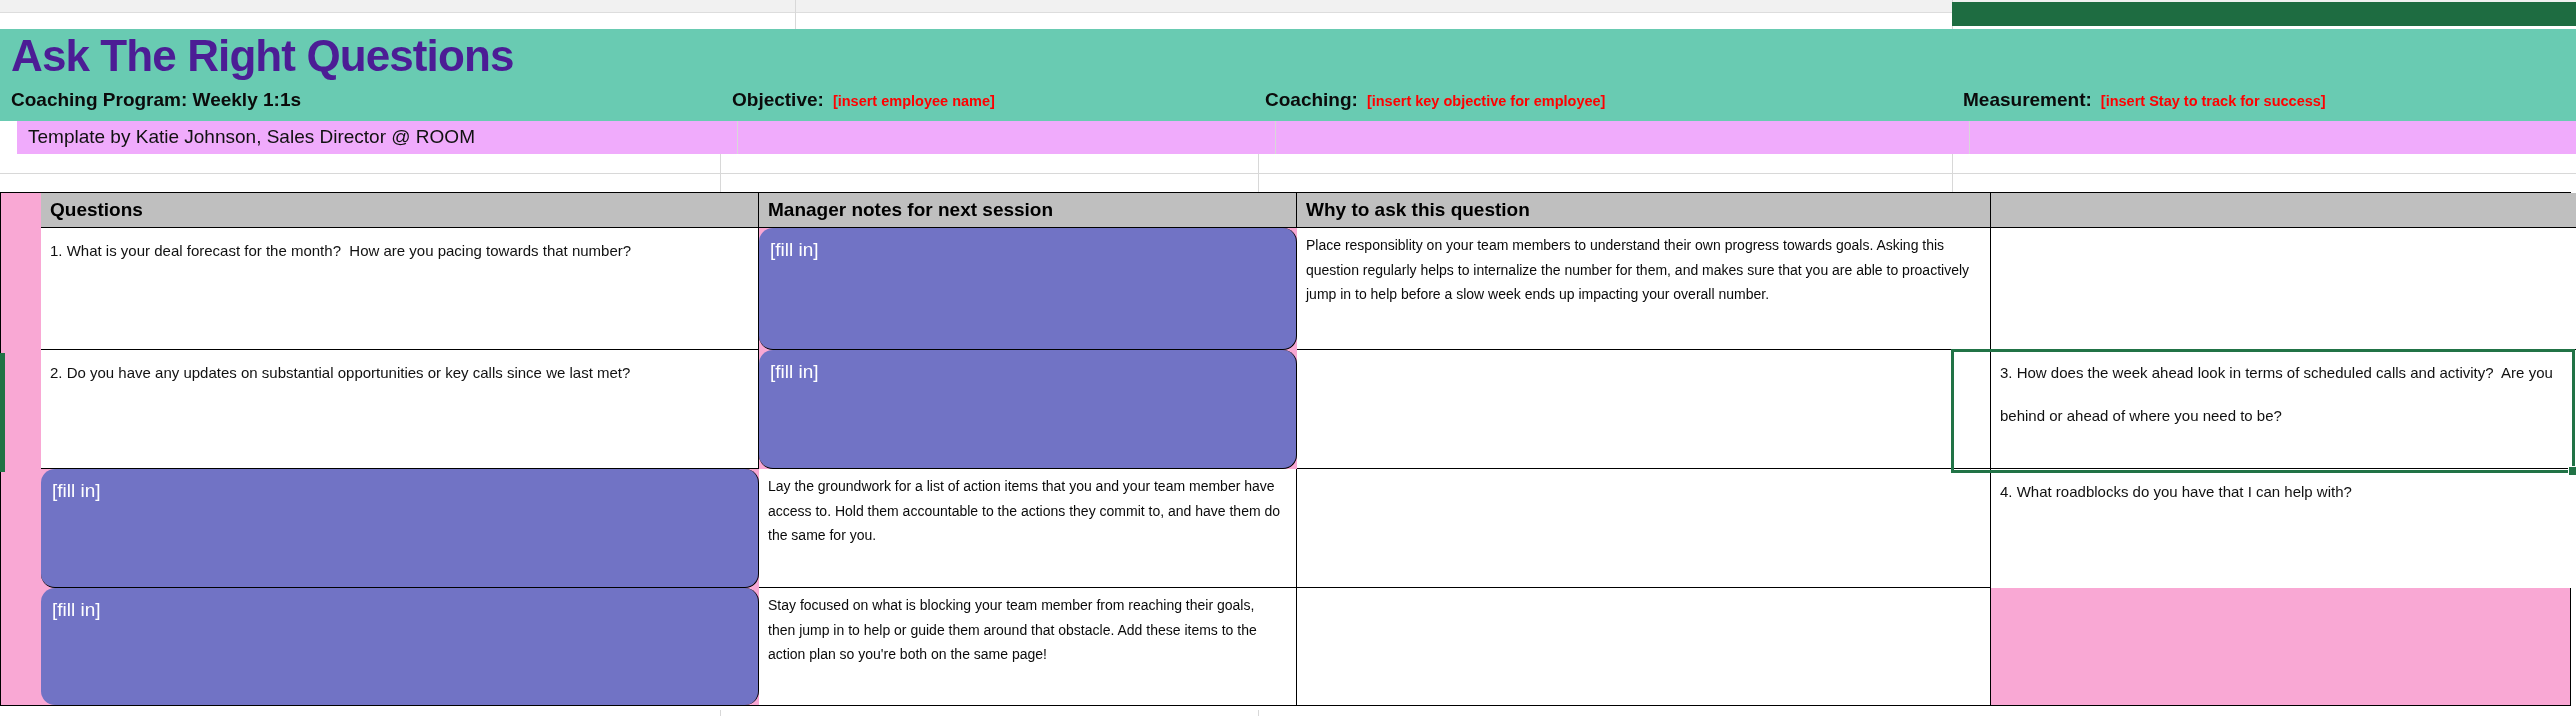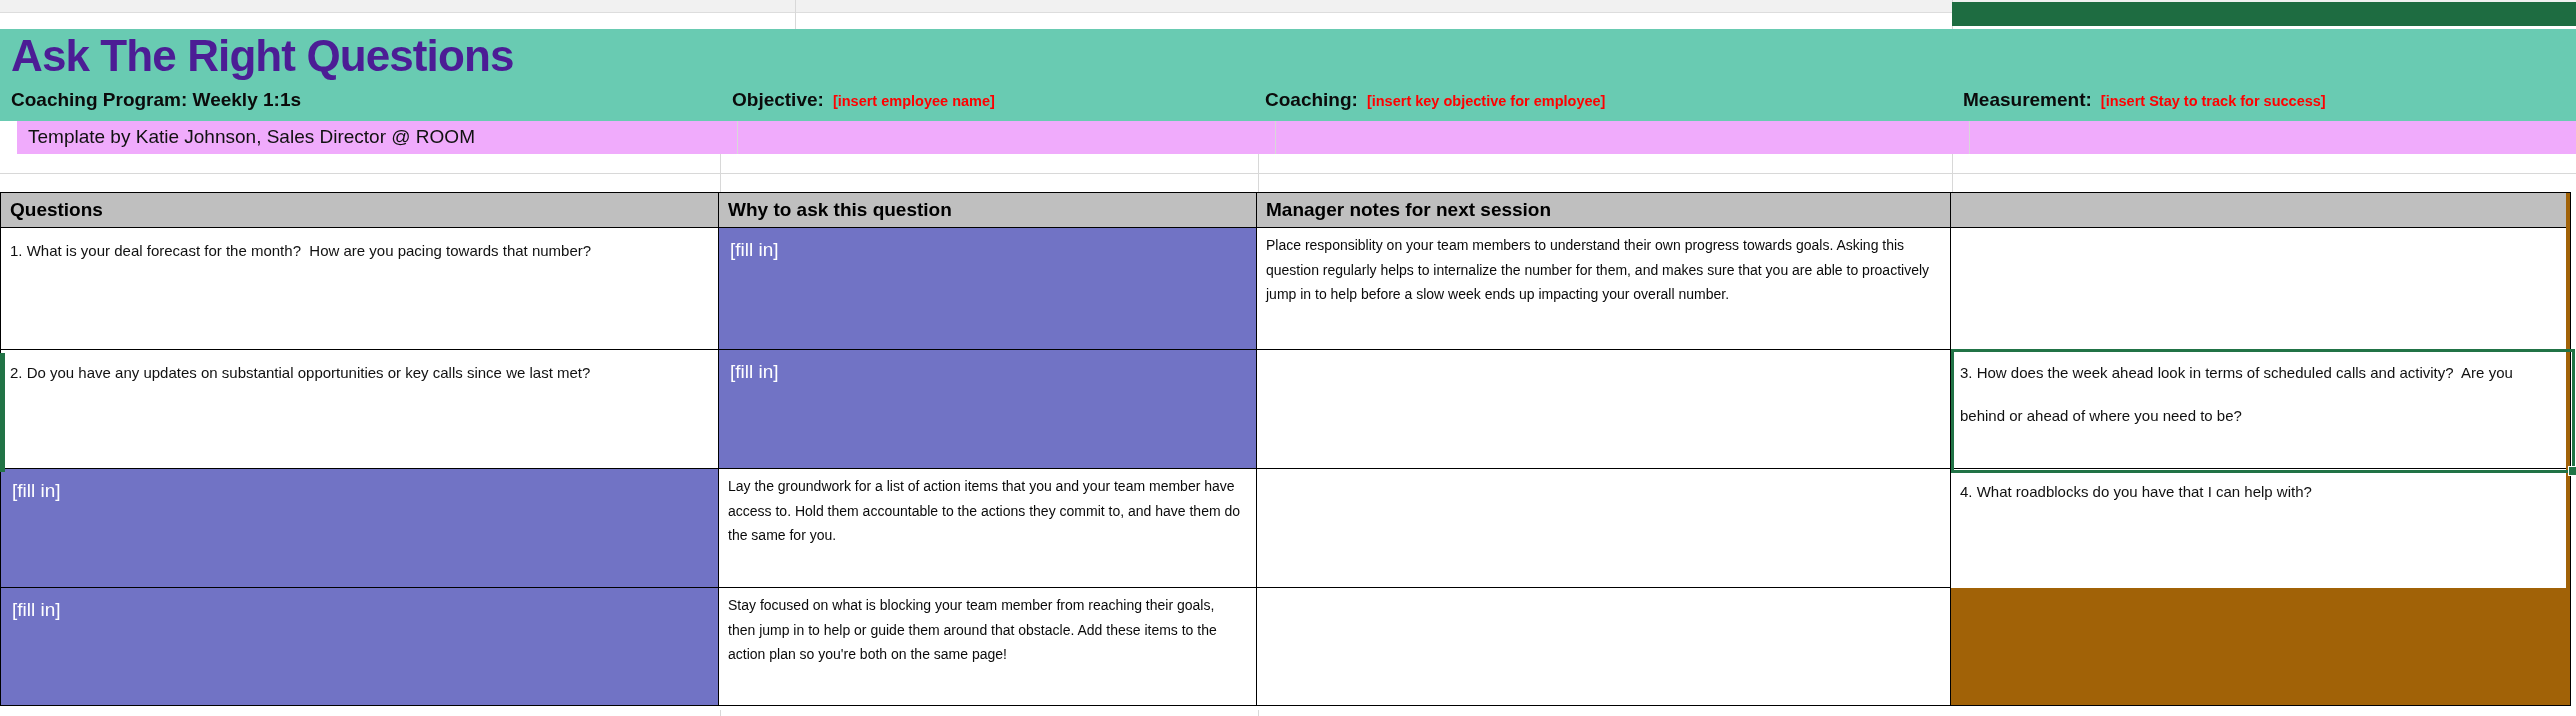--- a/index.html
+++ b/index.html
@@ -33,29 +33,29 @@
   .byline-row span { position:absolute; left:11px; top:4.5px; font-size:19px; color:#111; }
 
   
   .spacer-rows { position:absolute; left:0; top:154px; width:2576px; height:38px; background:#fff; }
 
   
   .sheet-table { position:absolute; left:0; top:192px; width:2571px;
                  display:grid;
                  grid-template-columns:718px 538px 694px 615px;
                  grid-template-rows:35px 122px 119px 119px 117px;
-                 border:1.8px solid #000; background:#a16207; }
+                 border:1.8px solid #000; background:#f9a8d4;padding-left:40px; }
   .cell { background:#fff; border-right:1.8px solid #000; border-bottom:1.8px solid #000;
           overflow:hidden; }
   .cell:nth-child(4n) { border-right:none; }
   .row-last { border-bottom:none; }
   .hdr { background:#BFBFBF; display:flex; align-items:center; padding:0 9px;
          font-size:19px; font-weight:bold; color:#000; }
   .qcell { font-size:15px; line-height:43px; padding:0.9px 11px 0 9px; white-space:pre-wrap; }
-  .ncell { background:#7173C5; color:#fff; font-size:19px; line-height:40px; padding:1.8px 11px; }
+  .ncell { background:#7173C5; color:#fff; font-size:19px; line-height:40px; padding:1.8px 11px;border-radius:14px; }
   .wcell { font-size:14px; line-height:24.5px; padding:5.4px 11px 0 9px; color:#0a0a0a; }
   .ecell { background:#fff; }
 
   
   .bottom-strip { position:absolute; left:0; top:710px; width:2576px; height:6.3px; background:#fff; }
 
   
   .sel-outline { position:absolute; left:1951px; top:349px; width:624px; height:124px;
                  border:3.6px solid #217346; background:transparent; pointer-events:auto; }
   .fill-handle { position:absolute; right:-6.3px; bottom:-6.3px; width:10px; height:10px;
@@ -100,22 +100,22 @@
   <div class="spacer-rows">
     <div class="hline" style="left:0; top:19px; width:2576px;"></div>
     <div class="vline" style="left:720px; top:0; height:38px;"></div>
     <div class="vline" style="left:1258px; top:0; height:38px;"></div>
     <div class="vline" style="left:1952px; top:0; height:38px;"></div>
   </div>
 
   <div class="sheet-table">
 
     <div class="cell hdr">Questions</div>
+    <div class="cell hdr">Manager notes for next session</div>
     <div class="cell hdr">Why to ask this question</div>
-    <div class="cell hdr">Manager notes for next session</div>
     <div class="cell hdr"></div>
 
     <div class="cell qcell">1. What is your deal forecast for the month?  How are you pacing towards that number?</div>
     <div class="cell ncell">[fill in]</div>
     <div class="cell wcell">Place responsiblity on your team members to understand their own progress towards goals. Asking this question regularly helps to internalize the number for them, and makes sure that you are able to proactively jump in to help before a slow week ends up impacting your overall number.</div>
     <div class="cell ecell"></div>
 
     <div class="cell qcell">2. Do you have any updates on substantial opportunities or key calls since we last met?</div>
     <div class="cell ncell">[fill in]</div>
     <div class="cell ecell"></div>

